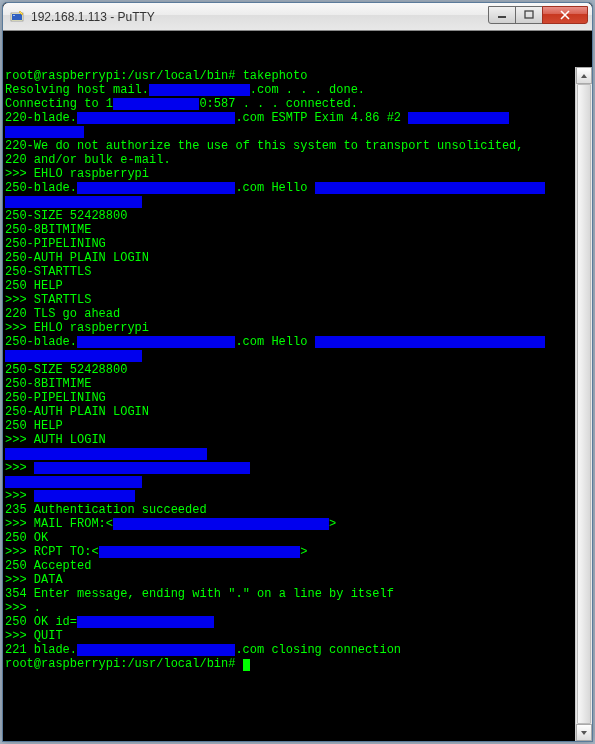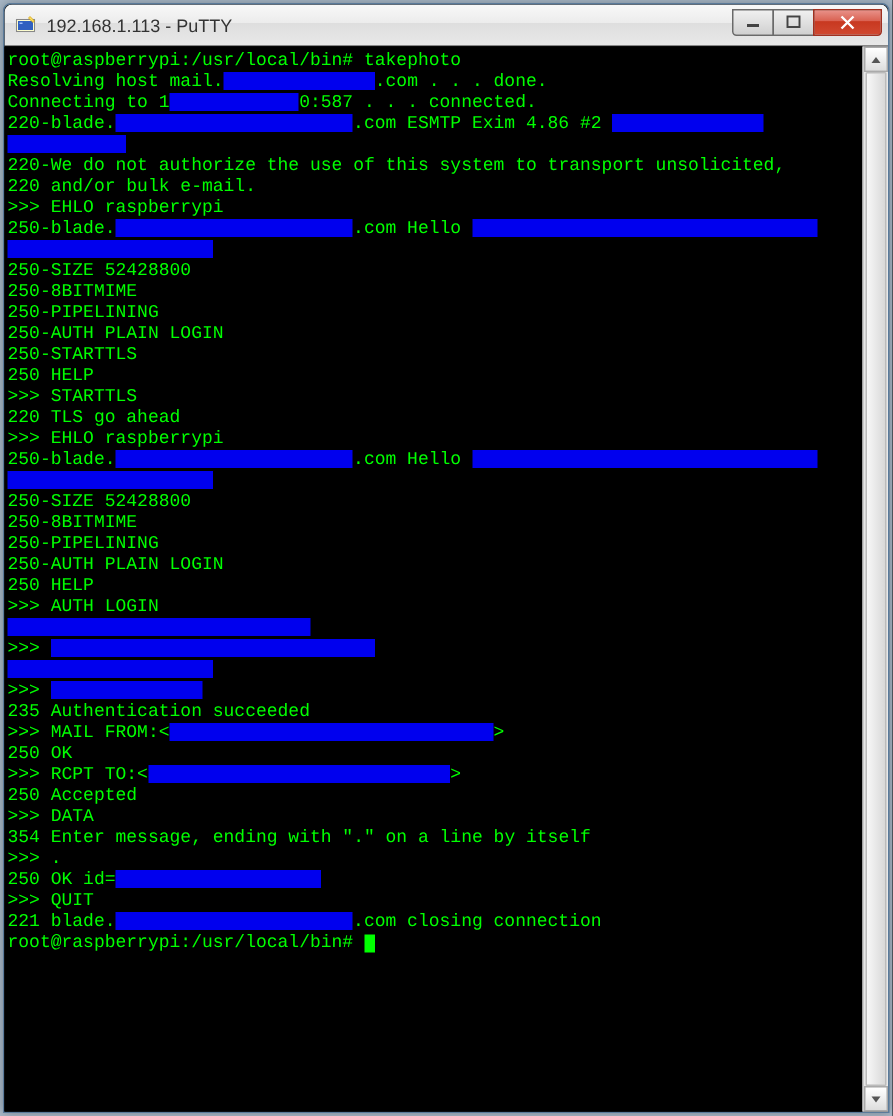--- a/index.html
+++ b/index.html
@@ -16,20 +16,21 @@
     top: 2px;
     left: 2px;
     width: 591px;
     height: 740px;
     background: #000;
     border: 1px solid #5a7a9a;
     border-radius: 5px 5px 0 0;
     box-shadow: 0 0 8px rgba(0,0,0,0.3);
     display: flex;
     flex-direction: column;
+    gap: 36px;
   }
   .titlebar {
     height: 28px;
     background: linear-gradient(to bottom, #f8f8f8 0%, #ececec 45%, #dedede 46%, #e8e8e8 100%);
     border-bottom: 1px solid #888;
     display: flex;
     align-items: center;
     border-radius: 5px 5px 0 0;
     position: relative;
   }

